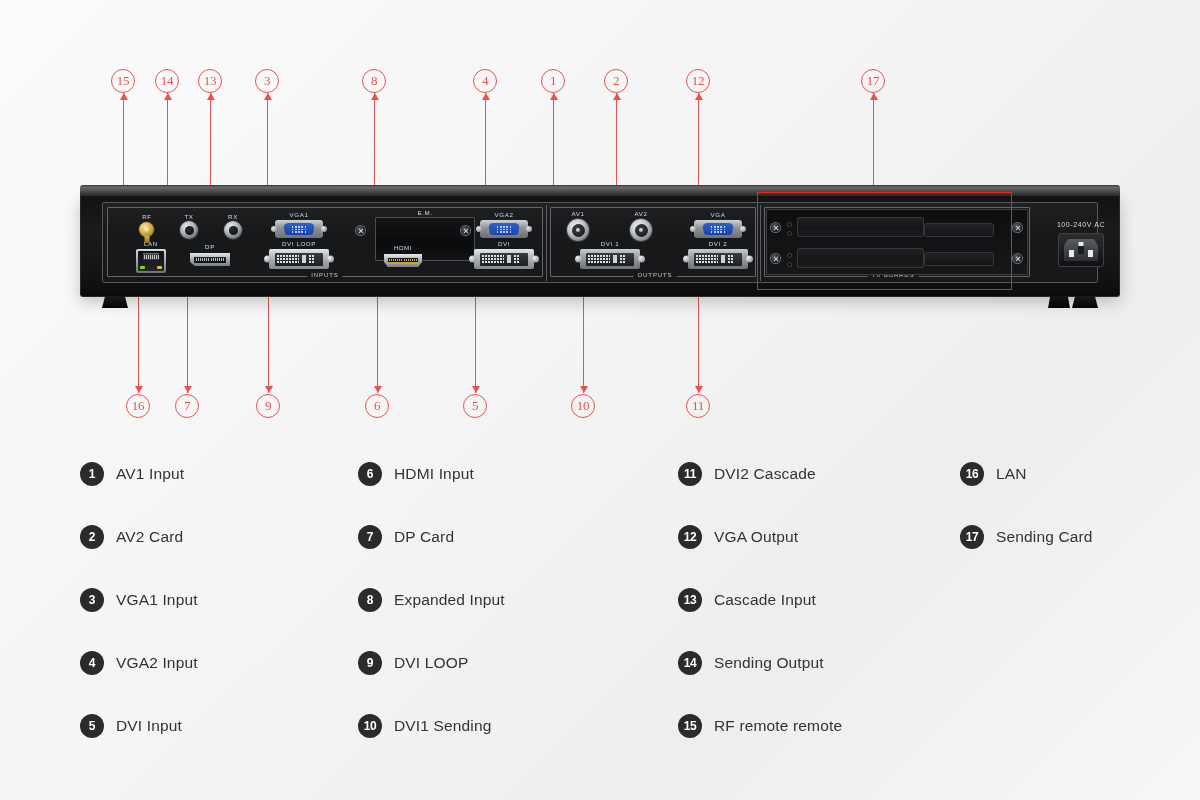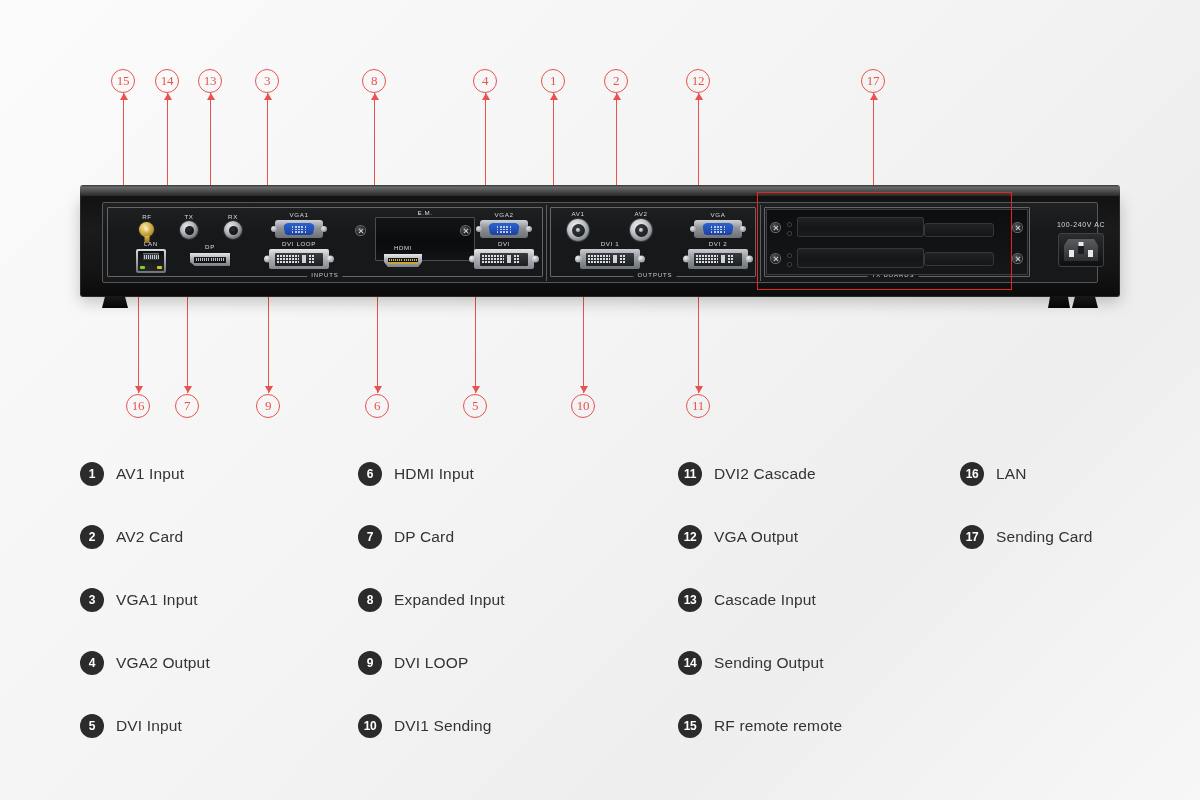--- a/index.html
+++ b/index.html
@@ -908,21 +908,21 @@
       <div class="litem">
         <div class="lnum">2</div>
         <div class="ltext">AV2 Card</div>
       </div>
       <div class="litem">
         <div class="lnum">3</div>
         <div class="ltext">VGA1 Input</div>
       </div>
       <div class="litem">
         <div class="lnum">4</div>
-        <div class="ltext">VGA2 Output</div>
+        <div class="ltext">VGA2 Input</div>
       </div>
       <div class="litem">
         <div class="lnum">5</div>
         <div class="ltext">DVI Input</div>
       </div>
     </div>
     <div class="lcol">
       <div class="litem">
         <div class="lnum">6</div>
         <div class="ltext">HDMI Input</div>

